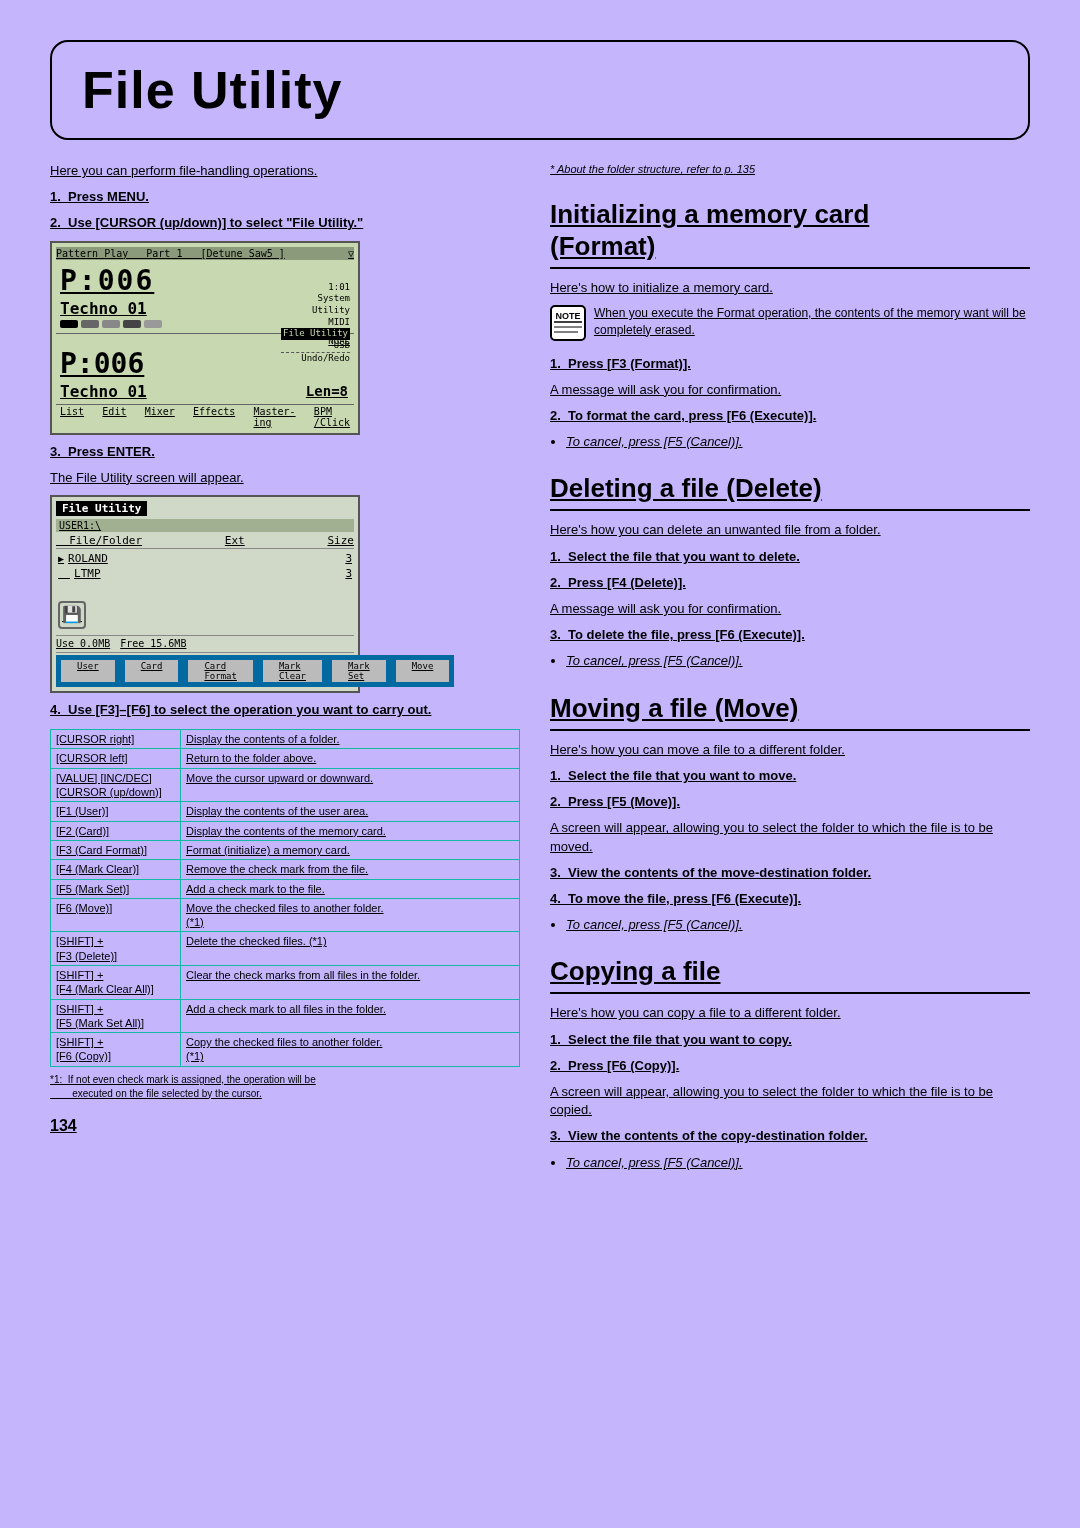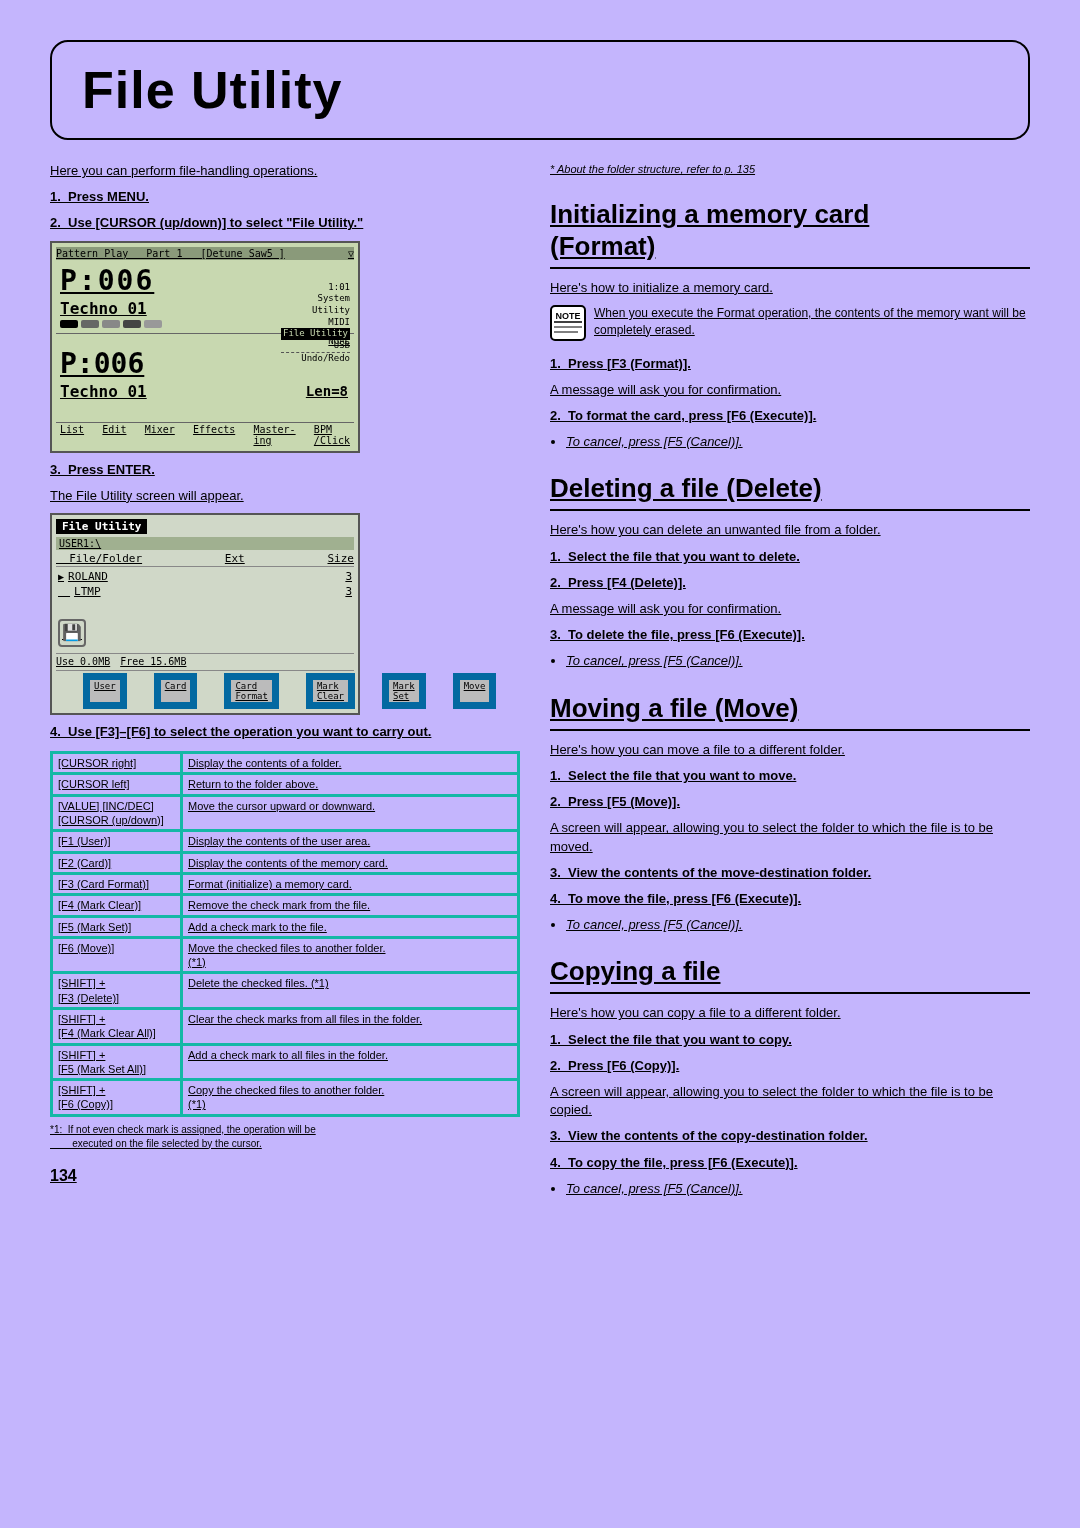--- a/index.html
+++ b/index.html
@@ -124,21 +124,21 @@
       height: 8px;
       background: #000;
       border-radius: 2px;
     }
     .lcd-label-row {
       display: flex;
       justify-content: space-between;
       padding: 1px 4px;
       font-size: 10px;
       border-top: 1px solid #666;
-      margin-top: 20px;
+      margin-top: 2px;
     }
     .lcd-section2 {
       border-top: 1px solid #666;
       margin-top: 3px;
       padding-top: 2px;
     }
     .lcd-undo-row {
       font-size: 9px;
       text-align: right;
       margin-right: 4px;
@@ -208,35 +208,34 @@
     .file-btns {
       display: flex;
       justify-content: space-between;
       border-top: 1px solid #888;
       margin-top: 3px;
       padding-top: 2px;
       font-size: 9px;
     }
     .file-btn {
       background: #bbb;
-      border: 7px solid #0369a1;
-      padding: 1px 4px;
+      border: 5px solid #0369a1;
+      padding: 1px 16px;
       font-size: 9px;
       font-family: monospace;
-      margin-left: 27px;
     }
     
     .key-table {
       width: 100%;
       border-collapse: collapse;
       font-size: 11px;
       margin-top: 10px;
     }
     .key-table td {
-      border: 3px solid #14b8a6;
+      border: 1px solid #14b8a6;
       padding: 2px 5px;
       vertical-align: top;
       line-height: 1.3;
     }
     .key-table td:first-child {
       width: 130px;
       font-weight: normal;
       white-space: nowrap;
     }
     .footnote {
@@ -487,20 +486,19 @@
       <ul>
         <li>To cancel, press [F5 (Cancel)].</li>
       </ul>
 
       <div class="section-title">Copying a file</div>
       <p>Here's how you can copy a file to a different folder.</p>
       <p><span class="bold">1.&nbsp;&nbsp;Select the file that you want to copy.</span></p>
       <p><span class="bold">2.&nbsp;&nbsp;Press [F6 (Copy)].</span></p>
       <p>A screen will appear, allowing you to select the folder to which the file is to be copied.</p>
       <p><span class="bold">3.&nbsp;&nbsp;View the contents of the copy-destination folder.</span></p>
-      <p><span class="bold">4.&nbsp;&nbsp;To copy the file, press [F6 (Execute)].</span></p>
       <ul>
         <li>To cancel, press [F5 (Cancel)].</li>
       </ul>
 
     </div>
   </div>
 </div>
 
 </body></html>

